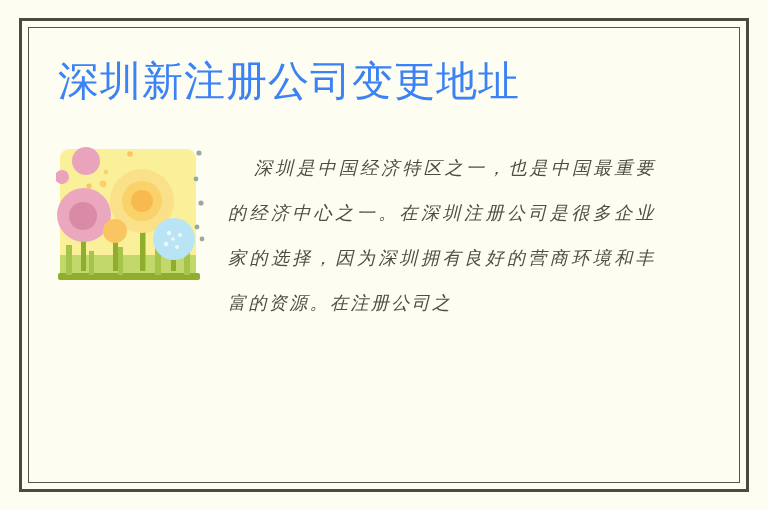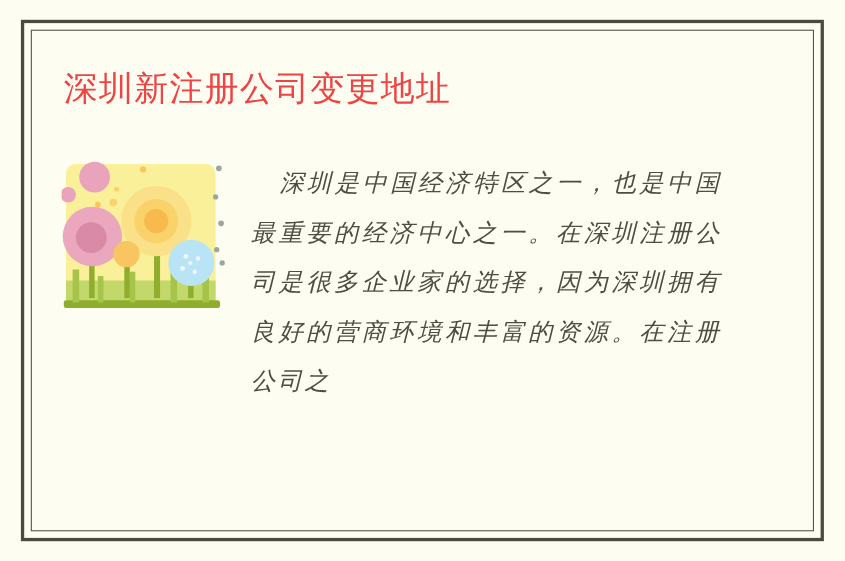--- a/index.html
+++ b/index.html
@@ -52,24 +52,24 @@
     width: 712px;
     height: 456px;
     box-sizing: border-box;
     padding: 0;
   }
 
   .article-title {
     position: absolute;
     left: 30px;
     top: 32px;
-    font-size: 31px;
+    font-size: 41px;
     line-height: 44px;
     letter-spacing: 1px;
-    color: #ef4444;
+    color: #3b82f6;
     font-weight: normal;
     margin: 0;
     font-family: "DejaVu Sans", "Liberation Sans", sans-serif;
     white-space: nowrap;
   }
 
   .article-body {
     position: absolute;
     left: 28px;
     top: 116px;
@@ -91,21 +91,21 @@
   }
 
   
   .article-paragraph {
     position: absolute;
     left: 172px;
     top: 2px;
     width: 428px;
     margin: 0;
     font-family: "DejaVu Serif", "Liberation Serif", serif;
-    font-size: 22px;
+    font-size: 18px;
     line-height: 45px;
     letter-spacing: 2.4px;
     color: #4e4e44;
     text-indent: 26px;
     text-align: justify;
     text-justify: inter-character;
     word-break: break-all;
     font-style: italic;
   }
 </style>

